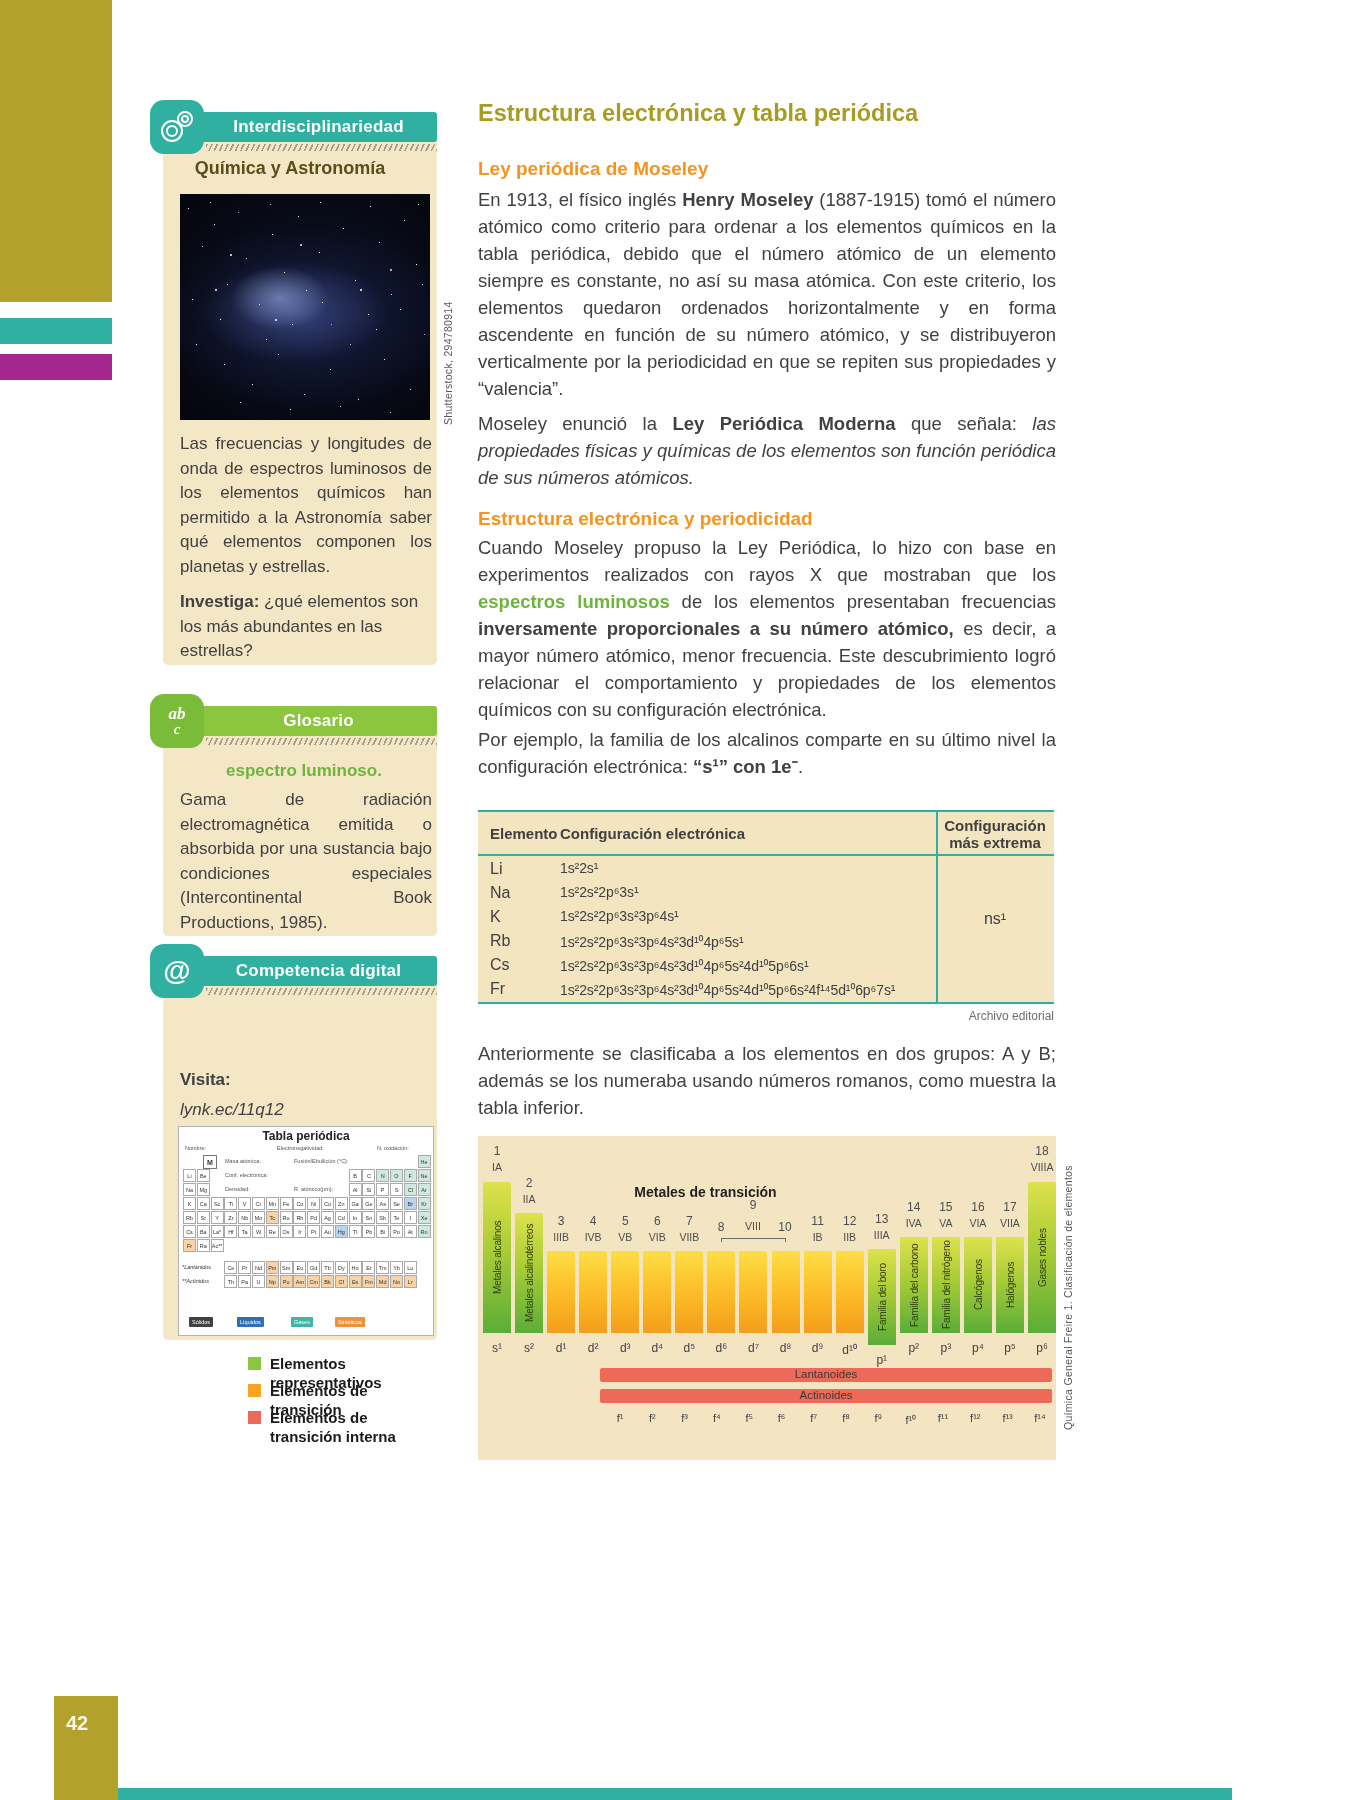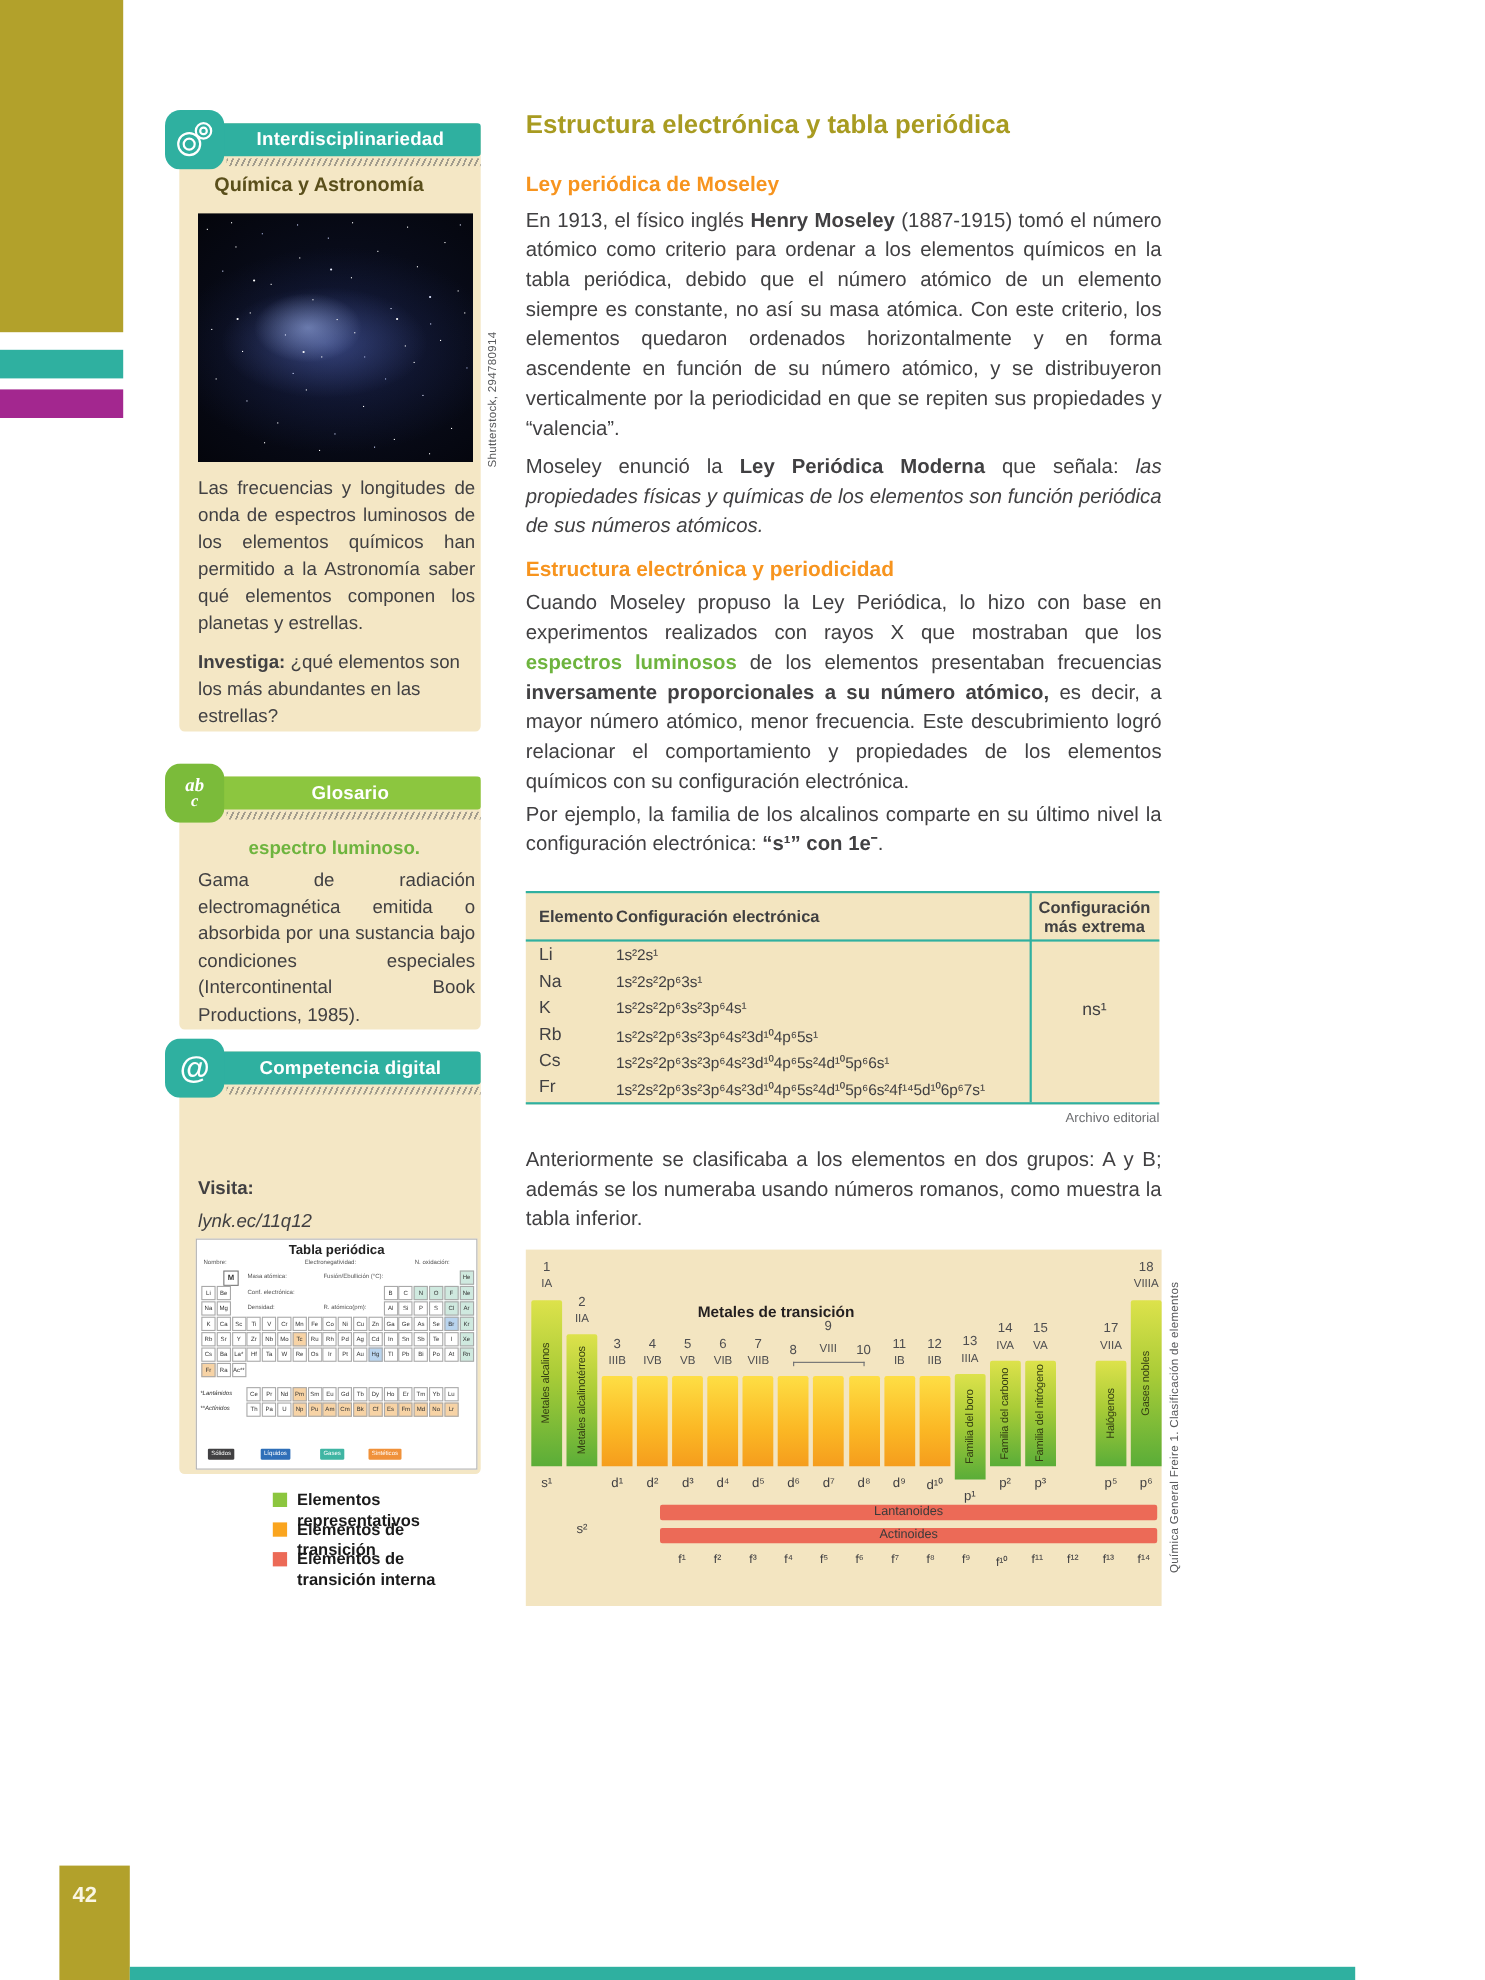--- a/index.html
+++ b/index.html
@@ -344,21 +344,21 @@
           <div class="fam">Metales alcalinos</div>
         </div>
         <div class="orb" style="top: 205px;">s¹</div>
       </div>
       <div style="position: absolute; left: 33.06px; top: 0px; width: 36px; height: 100%;">
         <div class="gnum" style="top: 40px;">2</div>
         <div class="groman" style="top: 57px;">IIA</div>
         <div class="gbar bar-green" style="top: 77px; height: 120px;">
           <div class="fam">Metales alcalinotérreos</div>
         </div>
-        <div class="orb" style="top: 205px; margin-top: 42px;">s²</div>
+        <div class="orb" style="top: 205px;">s²</div>
       </div>
       <div style="position: absolute; left: 65.12px; top: 0px; width: 36px; height: 100%;">
         <div class="gnum" style="top: 78px;">3</div>
         <div class="groman" style="top: 95px;">IIIB</div>
         <div class="gbar bar-orange" style="top: 115px; height: 82px;"></div>
         <div class="orb" style="top: 205px;">d¹</div>
       </div>
       <div style="position: absolute; left: 97.18px; top: 0px; width: 36px; height: 100%;">
         <div class="gnum" style="top: 78px;">4</div>
         <div class="groman" style="top: 95px;">IVB</div>
@@ -423,20 +423,28 @@
         </div>
         <div class="orb" style="top: 205px;">p²</div>
       </div>
       <div style="position: absolute; left: 449.84px; top: 0px; width: 36px; height: 100%;">
         <div class="gnum" style="top: 64px;">15</div>
         <div class="groman" style="top: 81px;">VA</div>
         <div class="gbar bar-green" style="top: 101px; height: 96px;">
           <div class="fam">Familia del nitrógeno</div>
         </div>
         <div class="orb" style="top: 205px;">p³</div>
+      </div>
+      <div style="position: absolute; left: 481.9px; top: 0px; width: 36px; height: 100%;">
+        <div class="gnum" style="top: 64px;">16</div>
+        <div class="groman" style="top: 81px;">VIA</div>
+        <div class="gbar bar-green" style="top: 101px; height: 96px;">
+          <div class="fam">Calcógenos</div>
+        </div>
+        <div class="orb" style="top: 205px;">p⁴</div>
       </div>
       <div style="position: absolute; left: 513.96px; top: 0px; width: 36px; height: 100%;">
         <div class="gnum" style="top: 64px;">17</div>
         <div class="groman" style="top: 81px;">VIIA</div>
         <div class="gbar bar-green" style="top: 101px; height: 96px;">
           <div class="fam">Halógenos</div>
         </div>
         <div class="orb" style="top: 205px;">p⁵</div>
       </div>
       <div style="position: absolute; left: 546.02px; top: 0px; width: 36px; height: 100%;">

